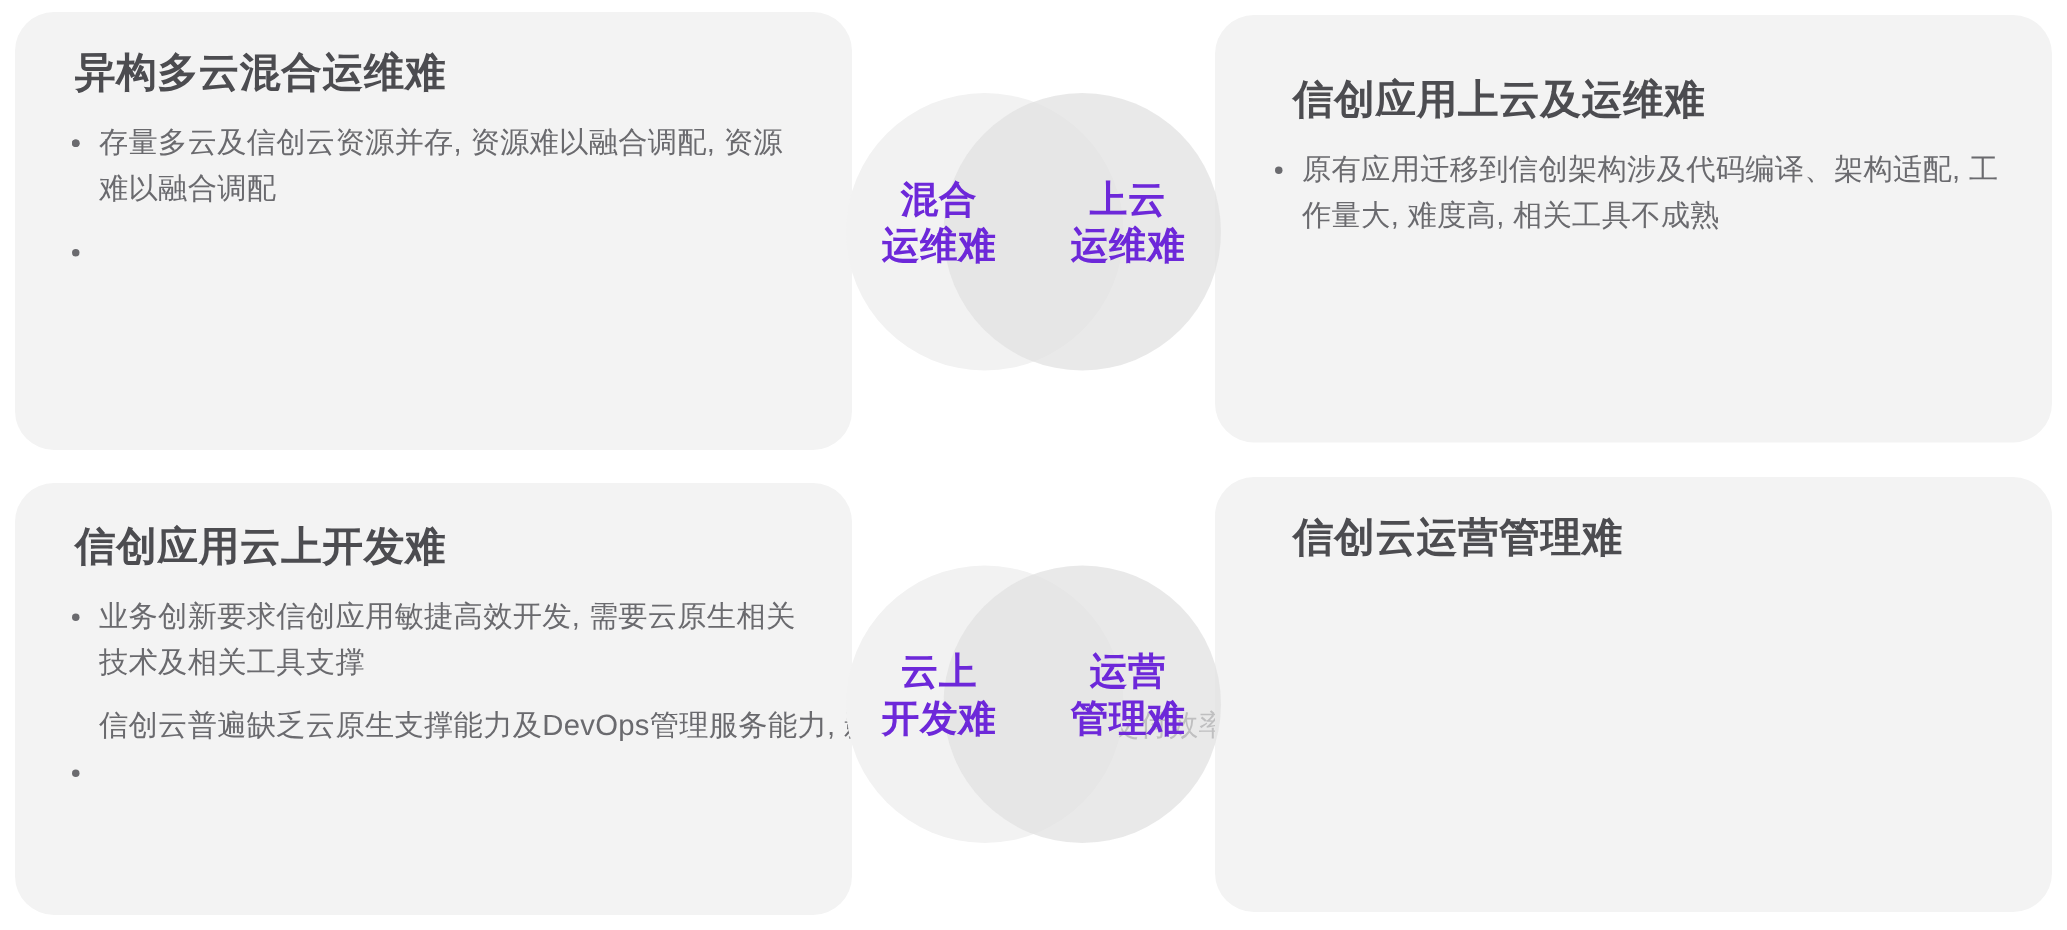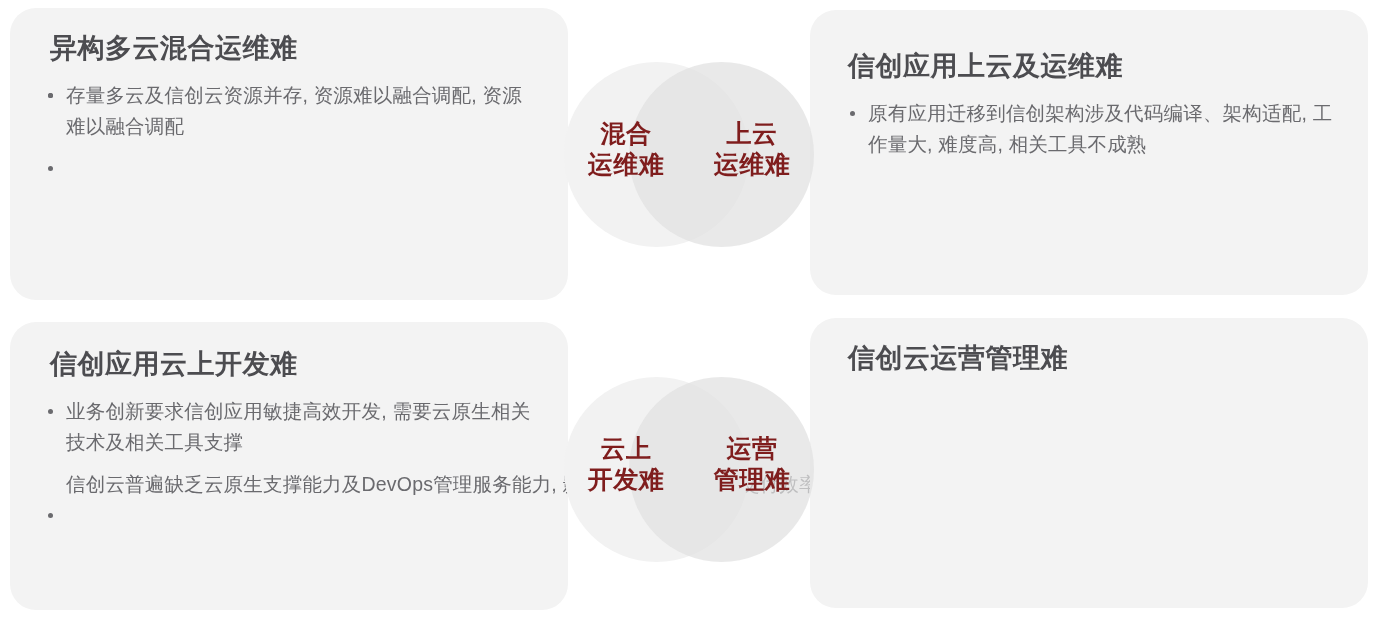--- a/index.html
+++ b/index.html
@@ -37,21 +37,21 @@
 
   .card-title {
     font-size: 27px;
     font-weight: bold;
     color: #4c4c50;
     letter-spacing: 0.5px;
     margin: 0 0 14px 6px;
     white-space: nowrap;
   }
   .card-2 .card-title,
-  .card-4 .card-title { margin-left: 2px; }
+  .card-4 .card-title { margin-left: 16px; }
 
   .bullets {
     list-style: none;
     margin: 0;
     padding: 0;
   }
   .bullet {
     position: relative;
     padding-left: 22px;
     margin-bottom: 11px;
@@ -93,21 +93,21 @@
   }
   .circle-left  { left: 0px; }
   .circle-right { left: 65px; background: rgba(225,225,225,0.72); }
 
   .venn-label {
     position: absolute;
     text-align: center;
     font-size: 25px;
     font-weight: bold;
     line-height: 31px;
-    color: #7f1d1d;
+    color: #6d28d9;
     letter-spacing: 0.5px;
     white-space: nowrap;
     z-index: 3;
   }
   .venn-label .l2 { display: block; }
   .label-left  { left: 2px;   top: 56px; width: 120px; }
   .label-right { left: 128px; top: 56px; width: 120px; text-align: center; }
 </style>
 </head>
 <body>

